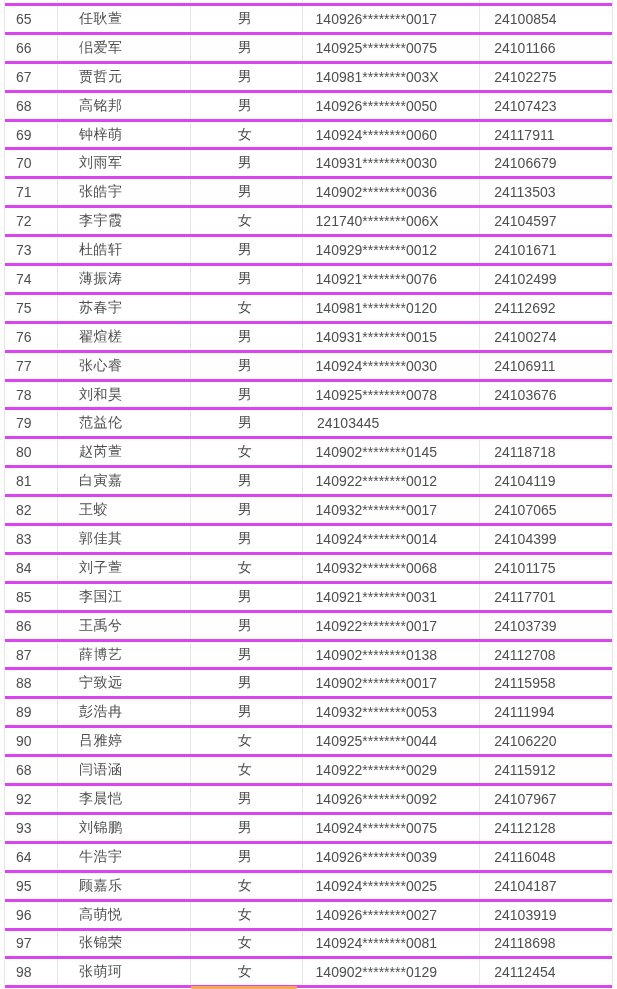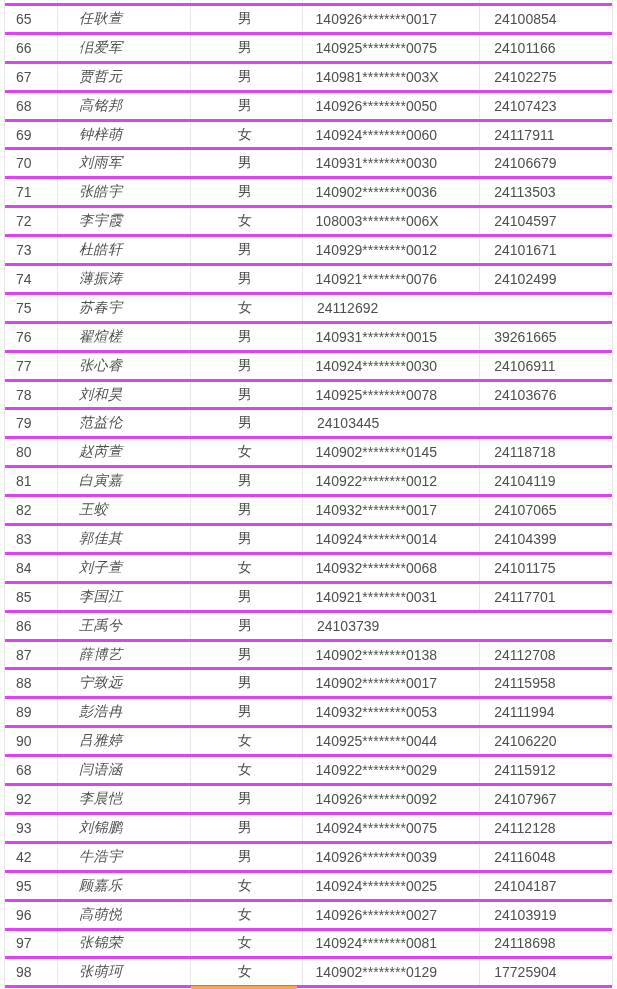--- a/index.html
+++ b/index.html
@@ -43,21 +43,21 @@
     display: flex;
     align-items: center;
     font-size: 14px;
     color: #4e4e4e;
     white-space: nowrap;
     overflow: hidden;
     border-right: 1px solid #e7e7e7;
   }
   .cell:last-child { border-right: none; }
   .c-num    { width: 53px;  padding-left: 11px; }
-  .c-name   { width: 133px; padding-left: 21px; letter-spacing: 0.5px; font-style: italic; }
+  .c-name   { width: 133px; padding-left: 21px; letter-spacing: 0.5px; }
   .c-gender { width: 112px; padding-left: 47px; }
   .c-id     { width: 178px; padding-left: 13px; margin-top: 36px; }
   .c-exam   { width: 132px; padding-left: 14px; }
   .bottom-strip {
     position: absolute;
     left: 191px;
     top: 986px;
     width: 106px;
     height: 3px;
     background: #f6a75e;
@@ -131,21 +131,21 @@
     <div class="cell c-name">张皓宇</div>
     <div class="cell c-gender">男</div>
     <div class="cell c-id">140902********0036</div>
     <div class="cell c-exam">24113503</div>
   </div>
 
   <div class="t-row">
     <div class="cell c-num">72</div>
     <div class="cell c-name">李宇霞</div>
     <div class="cell c-gender">女</div>
-    <div class="cell c-id">108003********006X</div>
+    <div class="cell c-id">121740********006X</div>
     <div class="cell c-exam">24104597</div>
   </div>
 
   <div class="t-row">
     <div class="cell c-num">73</div>
     <div class="cell c-name">杜皓轩</div>
     <div class="cell c-gender">男</div>
     <div class="cell c-id">140929********0012</div>
     <div class="cell c-exam">24101671</div>
   </div>
@@ -155,29 +155,30 @@
     <div class="cell c-name">薄振涛</div>
     <div class="cell c-gender">男</div>
     <div class="cell c-id">140921********0076</div>
     <div class="cell c-exam">24102499</div>
   </div>
 
   <div class="t-row">
     <div class="cell c-num">75</div>
     <div class="cell c-name">苏春宇</div>
     <div class="cell c-gender">女</div>
+    <div class="cell c-id">140981********0120</div>
     <div class="cell c-exam">24112692</div>
   </div>
 
   <div class="t-row">
     <div class="cell c-num">76</div>
     <div class="cell c-name">翟煊槎</div>
     <div class="cell c-gender">男</div>
     <div class="cell c-id">140931********0015</div>
-    <div class="cell c-exam">39261665</div>
+    <div class="cell c-exam">24100274</div>
   </div>
 
   <div class="t-row">
     <div class="cell c-num">77</div>
     <div class="cell c-name">张心睿</div>
     <div class="cell c-gender">男</div>
     <div class="cell c-id">140924********0030</div>
     <div class="cell c-exam">24106911</div>
   </div>
 
@@ -241,20 +242,21 @@
     <div class="cell c-name">李国江</div>
     <div class="cell c-gender">男</div>
     <div class="cell c-id">140921********0031</div>
     <div class="cell c-exam">24117701</div>
   </div>
 
   <div class="t-row">
     <div class="cell c-num">86</div>
     <div class="cell c-name">王禹兮</div>
     <div class="cell c-gender">男</div>
+    <div class="cell c-id">140922********0017</div>
     <div class="cell c-exam">24103739</div>
   </div>
 
   <div class="t-row">
     <div class="cell c-num">87</div>
     <div class="cell c-name">薛博艺</div>
     <div class="cell c-gender">男</div>
     <div class="cell c-id">140902********0138</div>
     <div class="cell c-exam">24112708</div>
   </div>
@@ -301,21 +303,21 @@
 
   <div class="t-row">
     <div class="cell c-num">93</div>
     <div class="cell c-name">刘锦鹏</div>
     <div class="cell c-gender">男</div>
     <div class="cell c-id">140924********0075</div>
     <div class="cell c-exam">24112128</div>
   </div>
 
   <div class="t-row">
-    <div class="cell c-num">42</div>
+    <div class="cell c-num">64</div>
     <div class="cell c-name">牛浩宇</div>
     <div class="cell c-gender">男</div>
     <div class="cell c-id">140926********0039</div>
     <div class="cell c-exam">24116048</div>
   </div>
 
   <div class="t-row">
     <div class="cell c-num">95</div>
     <div class="cell c-name">顾嘉乐</div>
     <div class="cell c-gender">女</div>
@@ -337,20 +339,20 @@
     <div class="cell c-gender">女</div>
     <div class="cell c-id">140924********0081</div>
     <div class="cell c-exam">24118698</div>
   </div>
 
   <div class="t-row">
     <div class="cell c-num">98</div>
     <div class="cell c-name">张萌珂</div>
     <div class="cell c-gender">女</div>
     <div class="cell c-id">140902********0129</div>
-    <div class="cell c-exam">17725904</div>
+    <div class="cell c-exam">24112454</div>
   </div>
 </div>
   </div>
 
   <div class="bottom-strip"></div>
 
 </div>
 
 </body></html>

